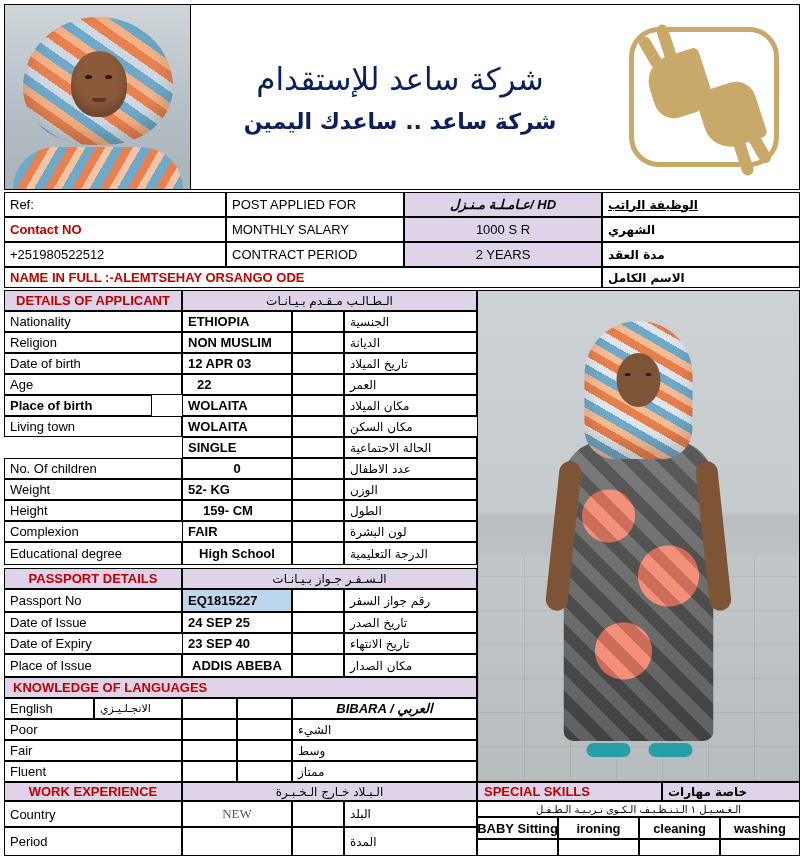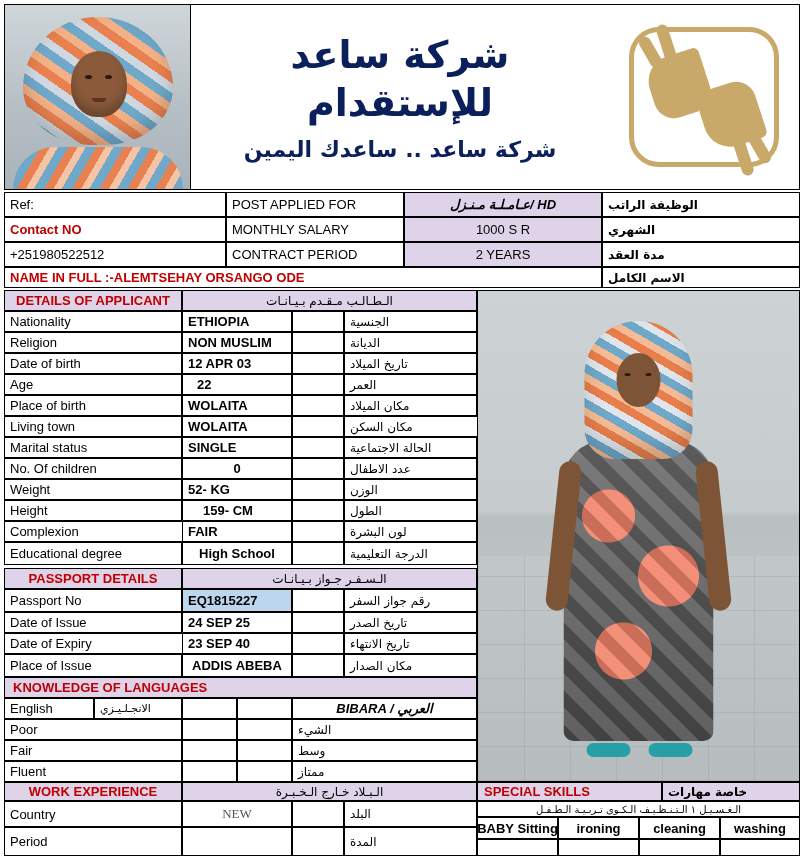--- a/index.html
+++ b/index.html
@@ -78,21 +78,21 @@
     justify-content: center;
     padding: 6px 10px;
   }
   .title-ar {
     text-align: center;
     color: #0b1f5b;
     font-family: "DejaVu Sans", sans-serif;
     direction: rtl;
   }
   .title-ar .l1 {
-    font-size: 38px; font-weight: bold; letter-spacing: 0px;
+    font-size: 31px; font-weight: normal; letter-spacing: 0px;
     line-height: 1.25;
   }
   .title-ar .l2 {
     font-size: 22px; font-weight: bold; margin-top: 10px;
   }
   .logo-cell {
     width: 190px;
     display: flex; align-items: center; justify-content: center;
   }
   .logo-box {
@@ -242,21 +242,21 @@
       <div class="logo-box">
         <span class="hand hand-a"></span>
         <span class="hand hand-b"></span>
       </div>
     </div>
   </div>
 
   <div class="cell" style="left:4px;  top:192px; width:222px; height:25px;">Ref:</div>
   <div class="cell" style="left:226px; top:192px; width:178px; height:25px;">POST  APPLIED  FOR</div>
   <div class="cell center lilac bold" style="left:404px; top:192px; width:198px; height:25px; font-style:italic;">عـامـلـة مـنـزل/ HD</div>
-  <div class="cell rtl bold" style="left:602px; top:192px; width:198px; height:25px;">الوظيفة الراتب</div>
+  <div class="cell rtl bold" style="left:602px; top:192px; width:198px; height:25px;text-decoration:underline;">الوظيفة الراتب</div>
 
   <div class="cell bold red" style="left:4px;  top:217px; width:222px; height:25px;">Contact NO</div>
   <div class="cell" style="left:226px; top:217px; width:178px; height:25px;">MONTHLY SALARY</div>
   <div class="cell center lilac" style="left:404px; top:217px; width:198px; height:25px;">1000 S R</div>
   <div class="cell rtl bold" style="left:602px; top:217px; width:198px; height:25px;">الشهري</div>
 
   <div class="cell" style="left:4px;  top:242px; width:222px; height:25px;">+251980522512</div>
   <div class="cell" style="left:226px; top:242px; width:178px; height:25px;">CONTRACT PERIOD</div>
   <div class="cell center lilac" style="left:404px; top:242px; width:198px; height:25px;">2 YEARS</div>
   <div class="cell rtl bold" style="left:602px; top:242px; width:198px; height:25px;">مدة العقد</div>
@@ -280,31 +280,30 @@
   <div class="cell" style="left:4px; top:353px; width:178px; height:21px;">Date of birth</div>
   <div class="cell bold" style="left:182px; top:353px; width:110px; height:21px;">12 APR 03</div>
   <div class="cell" style="left:292px; top:353px; width:52px; height:21px;"></div>
   <div class="cell rtl" style="left:344px; top:353px; width:133px; height:21px;">تاريخ الميلاد</div>
 
   <div class="cell" style="left:4px; top:374px; width:178px; height:21px;">Age</div>
   <div class="cell bold" style="left:182px; top:374px; width:110px; height:21px; padding-left:14px;">22</div>
   <div class="cell" style="left:292px; top:374px; width:52px; height:21px;"></div>
   <div class="cell rtl" style="left:344px; top:374px; width:133px; height:21px;">العمر</div>
 
-  <div class="cell" style="left:4px; top:395px; width:178px; height:21px;">Place of birth</div>
+  <div class="cell" style="left:4px; top:395px; width:148px; height:21px;font-weight:bold;">Place of birth</div>
   <div class="cell bold" style="left:182px; top:395px; width:110px; height:21px;">WOLAITA</div>
   <div class="cell" style="left:292px; top:395px; width:52px; height:21px;"></div>
   <div class="cell rtl" style="left:344px; top:395px; width:133px; height:21px;">مكان الميلاد</div>
 
   <div class="cell" style="left:4px; top:416px; width:178px; height:21px;">Living town</div>
   <div class="cell bold" style="left:182px; top:416px; width:110px; height:21px;">WOLAITA</div>
   <div class="cell" style="left:292px; top:416px; width:52px; height:21px;"></div>
   <div class="cell rtl" style="left:344px; top:416px; width:152px; height:21px;">مكان السكن</div>
 
-  <div class="cell" style="left:4px; top:437px; width:178px; height:21px;">Marital status</div>
   <div class="cell bold" style="left:182px; top:437px; width:110px; height:21px;">SINGLE</div>
   <div class="cell" style="left:292px; top:437px; width:52px; height:21px;"></div>
   <div class="cell rtl" style="left:344px; top:437px; width:133px; height:21px;">الحالة الاجتماعية</div>
 
   <div class="cell" style="left:4px; top:458px; width:178px; height:21px;">No. Of children</div>
   <div class="cell bold center" style="left:182px; top:458px; width:110px; height:21px;">0</div>
   <div class="cell" style="left:292px; top:458px; width:52px; height:21px;"></div>
   <div class="cell rtl" style="left:344px; top:458px; width:133px; height:21px;">عدد الاطفال</div>
 
   <div class="cell" style="left:4px; top:479px; width:178px; height:21px;">Weight</div>

